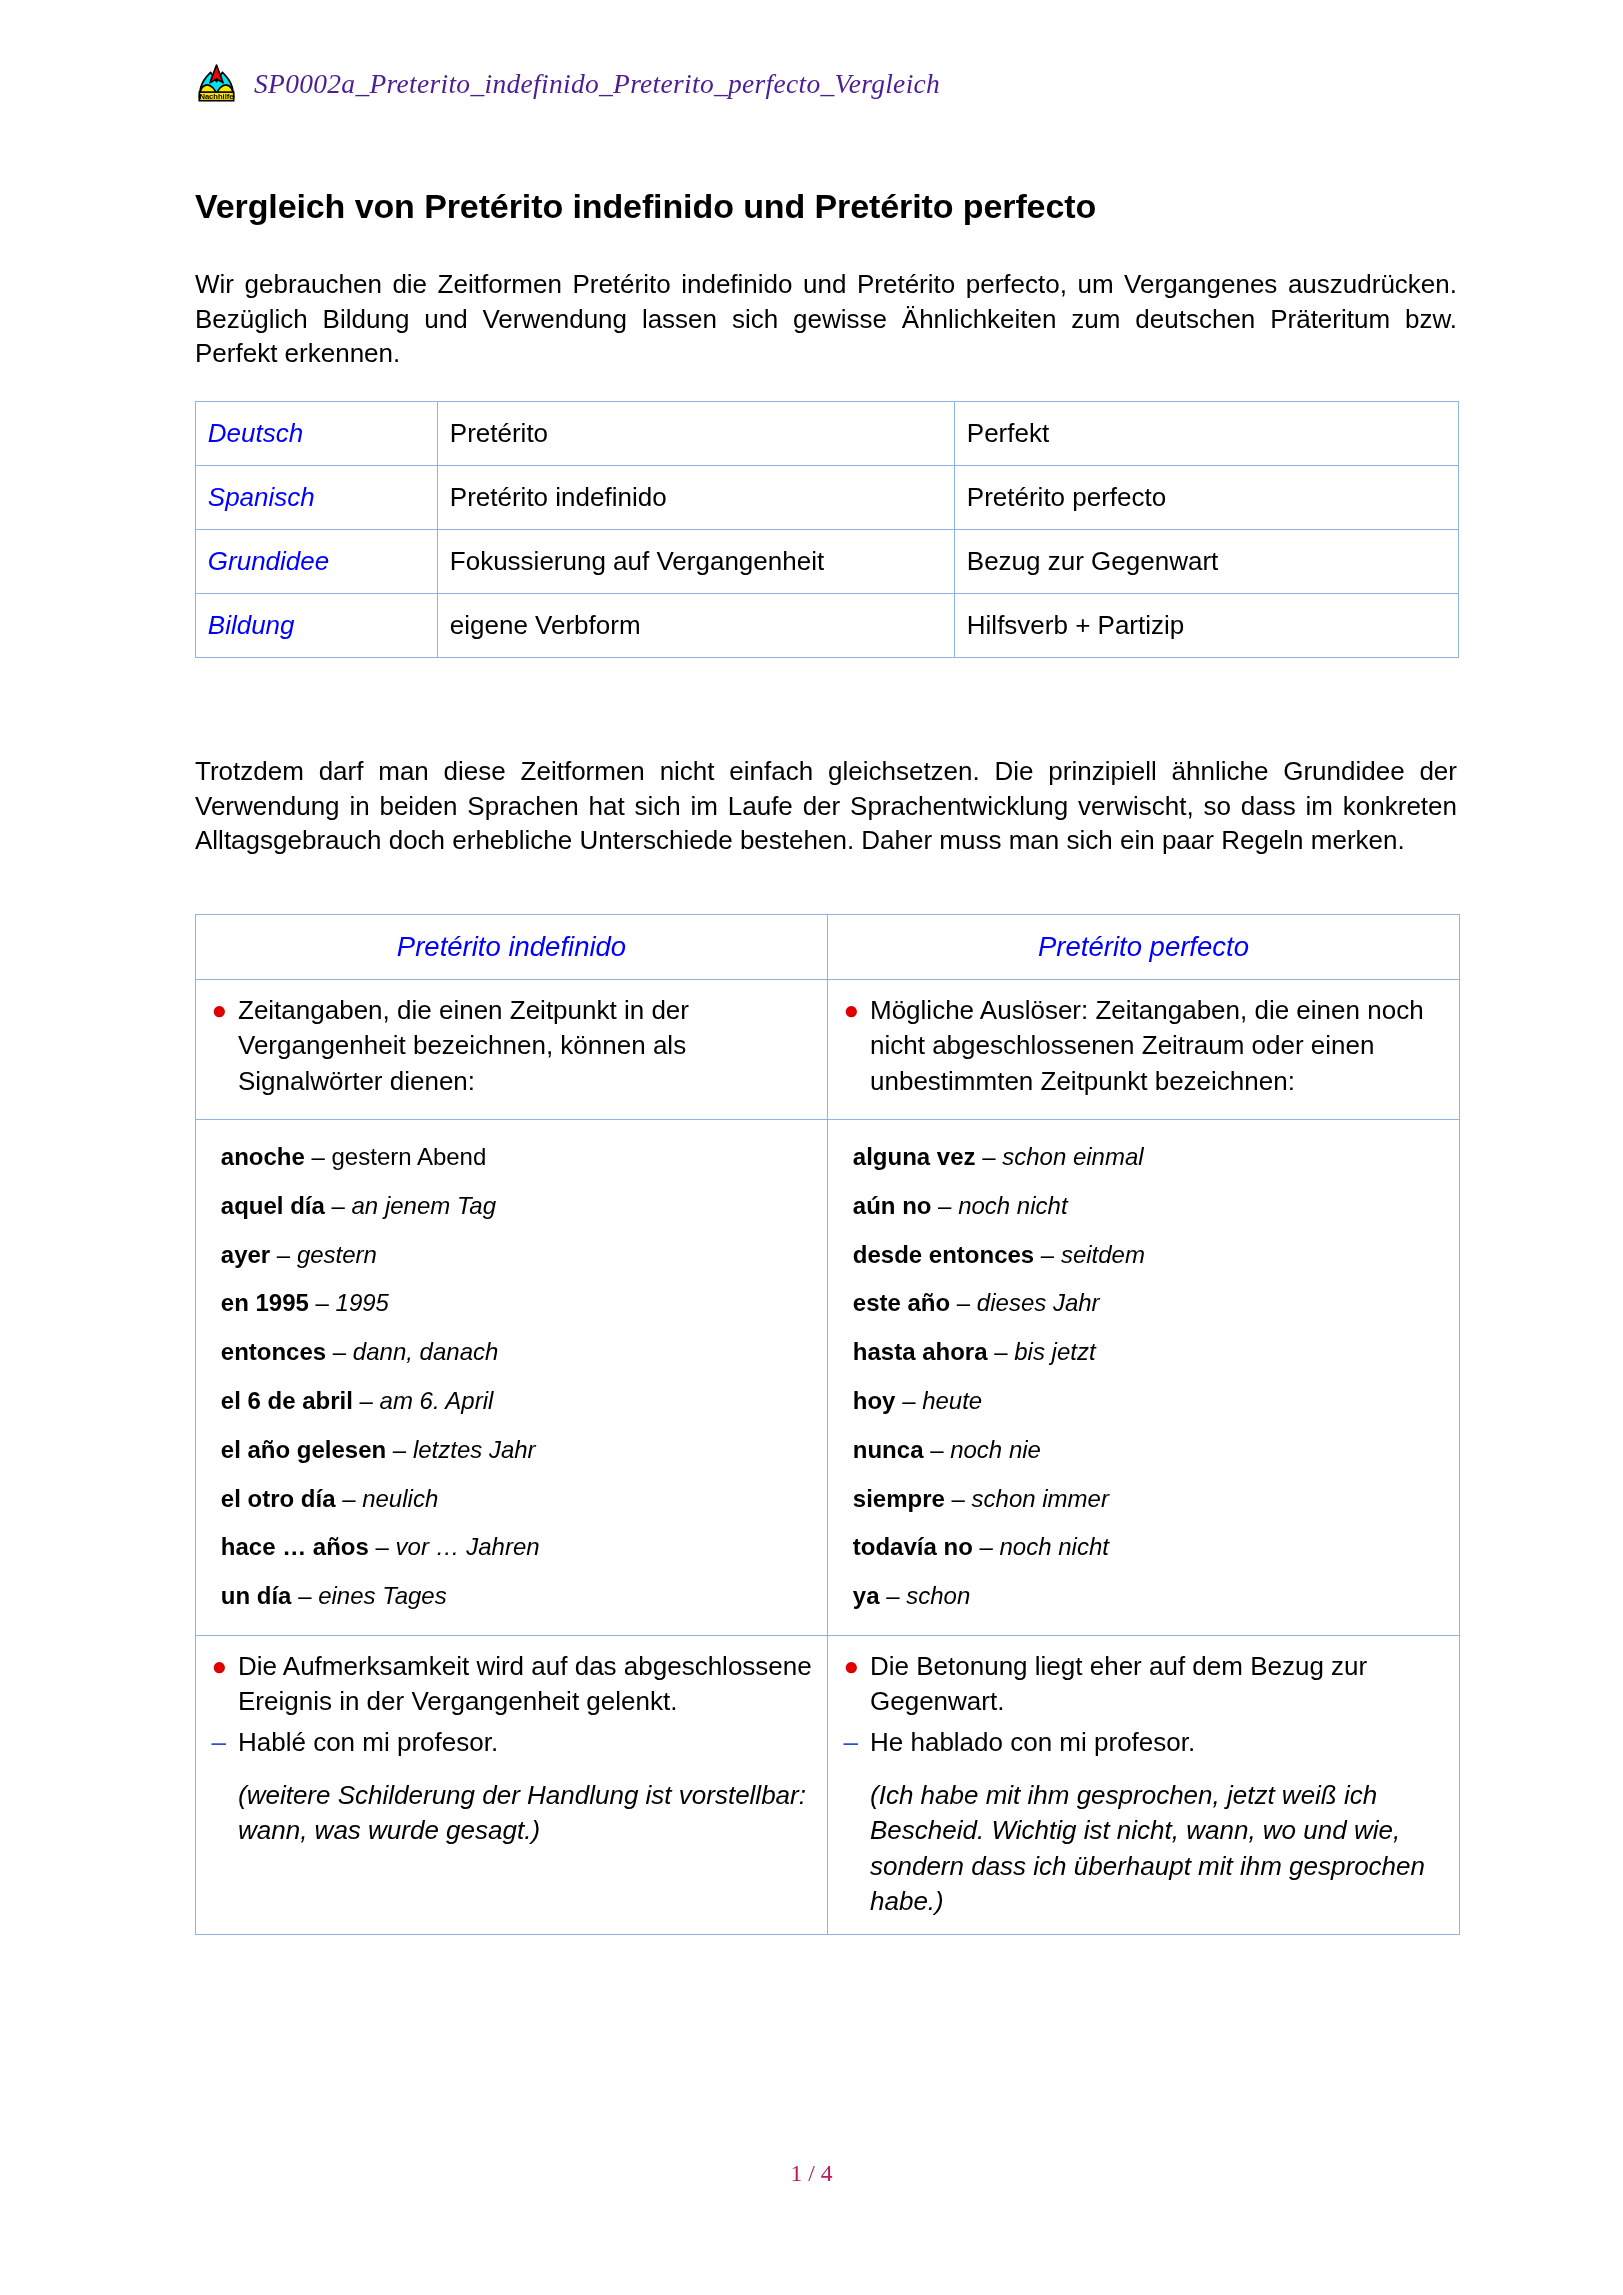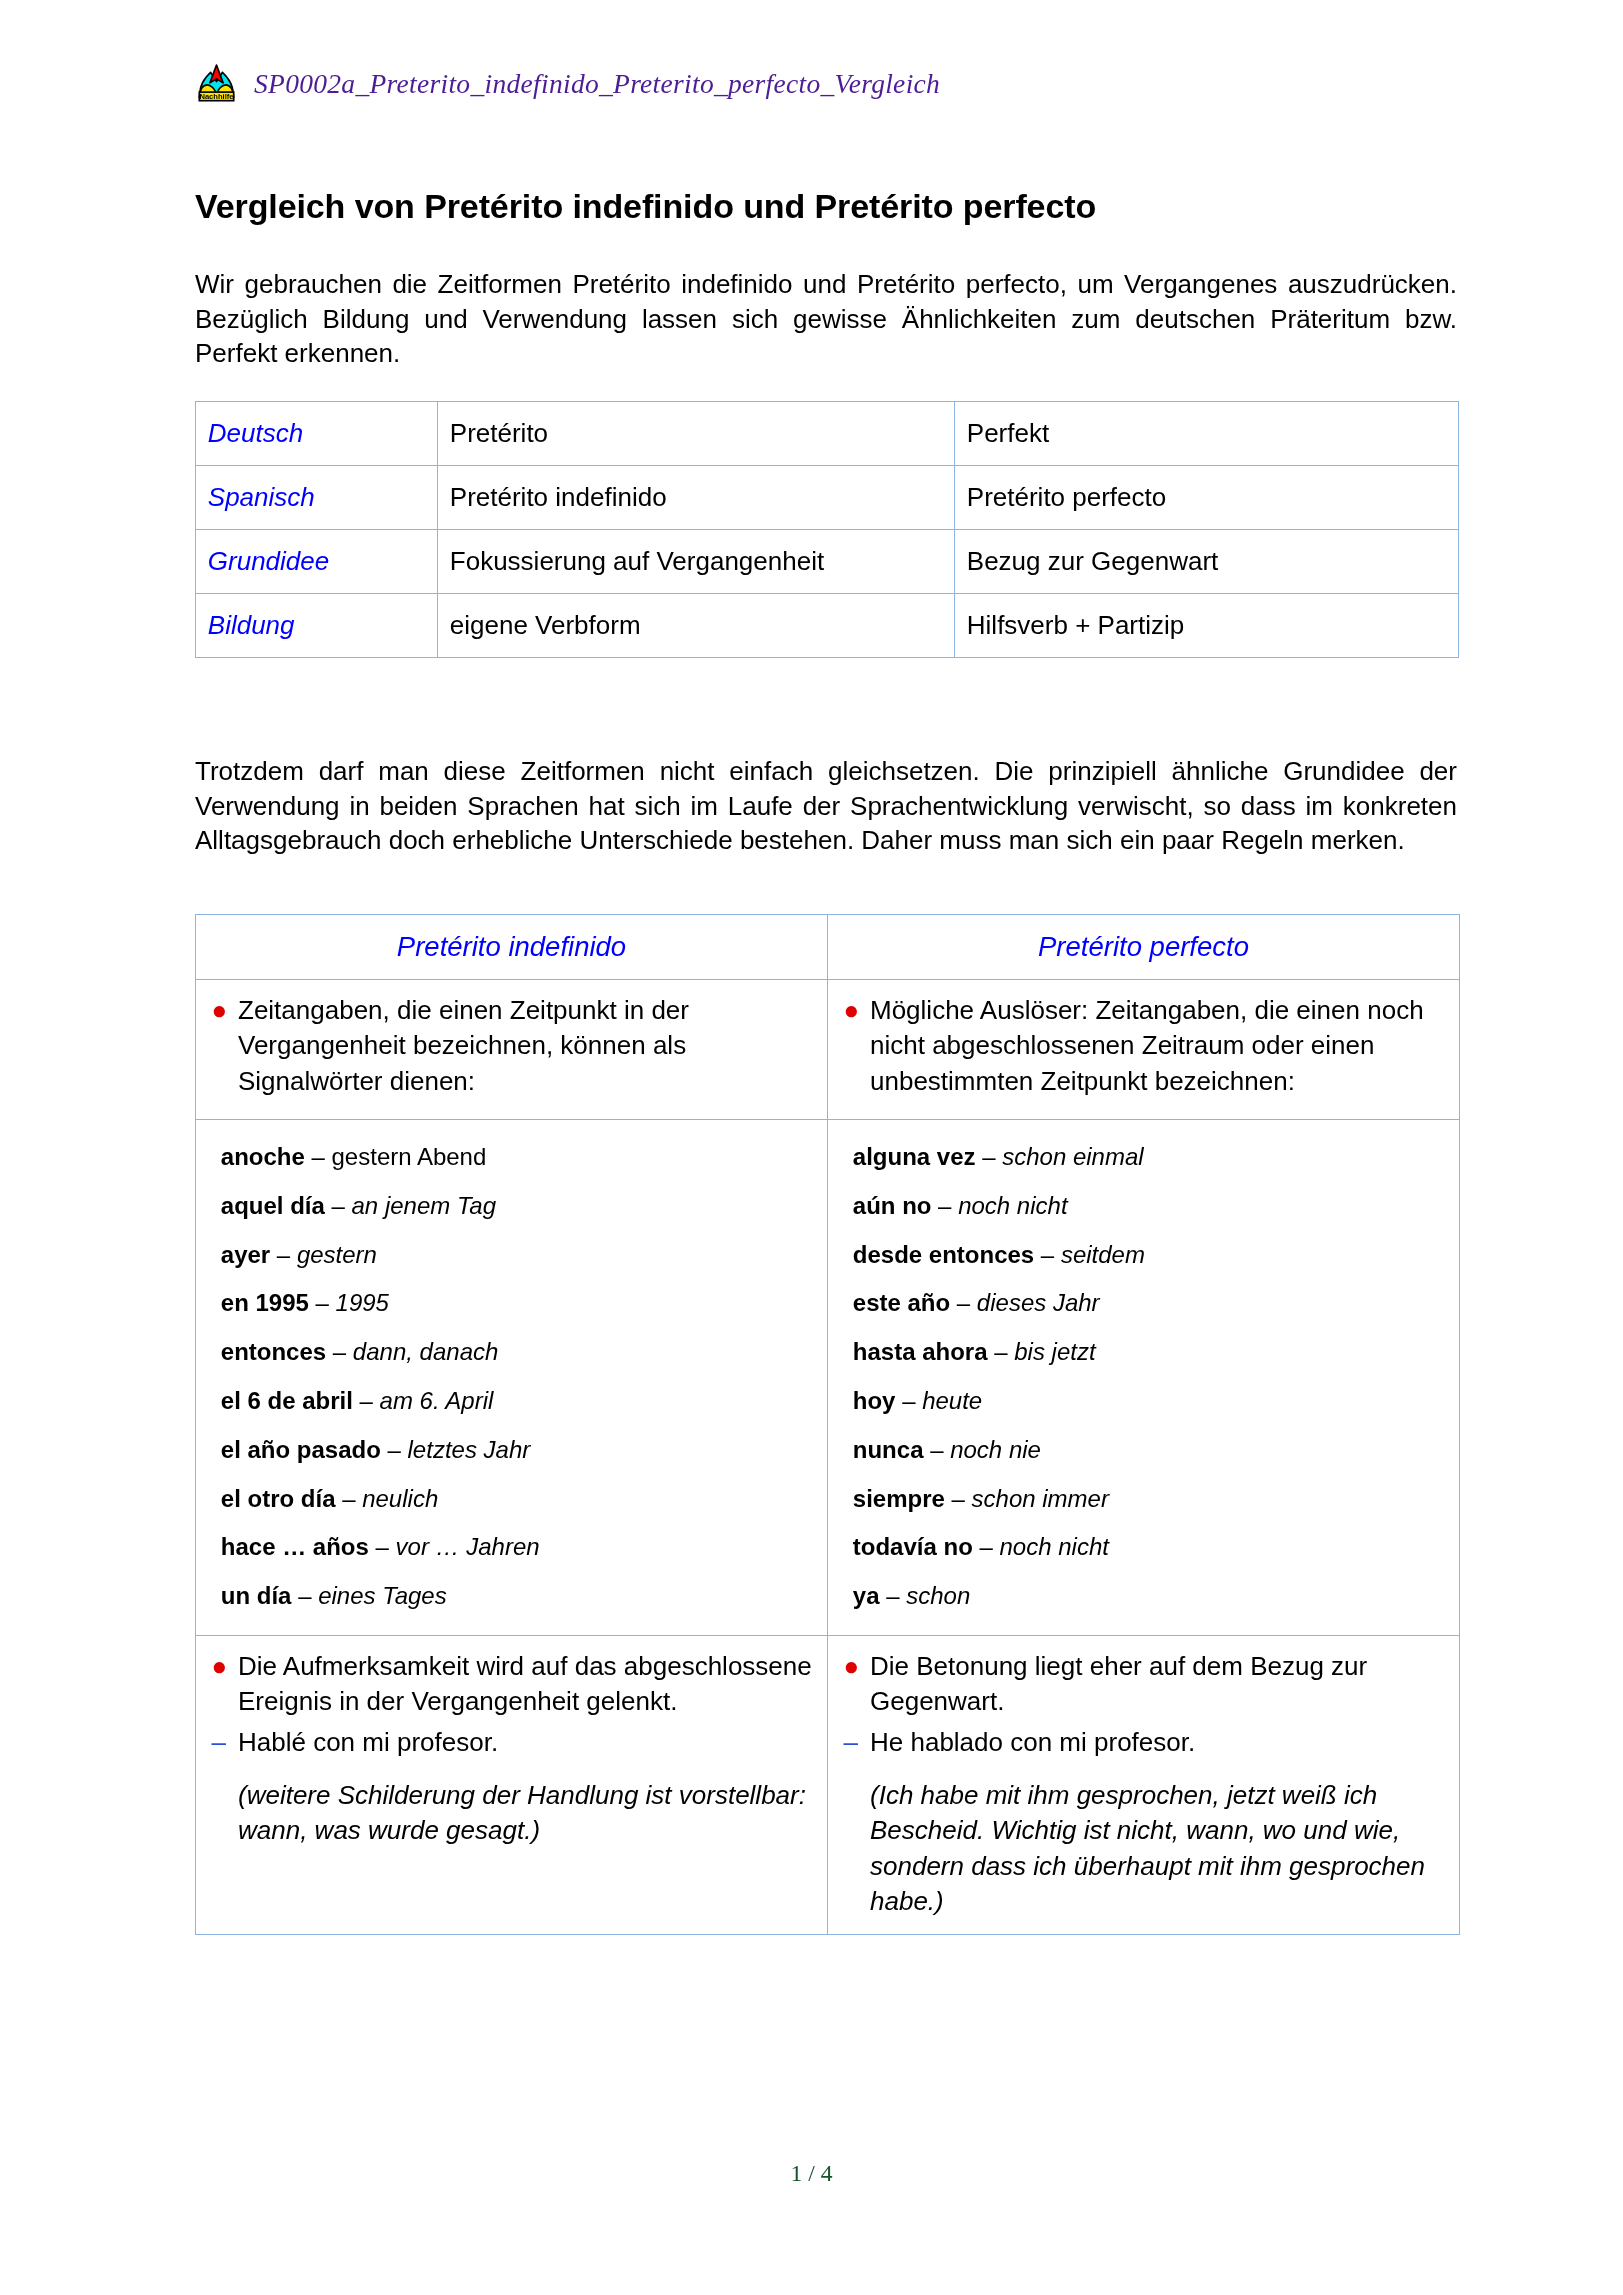--- a/index.html
+++ b/index.html
@@ -155,21 +155,21 @@
 
   
   .footer {
     position: absolute;
     left: 0;
     top: 2160px;
     width: 1623px;
     text-align: center;
     font-family: "Liberation Serif", serif;
     font-size: 23.6px;
-    color: #14532d;
+    color: #be185d;
   }
 </style>
 </head>
 <body>
 
 <div class="page">
 
   <div class="header">
     <div class="logo">
       <svg width="41" height="41" viewBox="0 0 62 62" xmlns="http://www.w3.org/2000/svg">
@@ -254,21 +254,21 @@
 
       <tr>
         <td class="colL">
           <ul class="vocab" id="vocab-left">
               <li><span class="sp">anoche</span><span class="sep"> – </span><span class="de plain">gestern Abend</span></li>
               <li><span class="sp">aquel día</span><span class="sep"> – </span><span class="de">an jenem Tag</span></li>
               <li><span class="sp">ayer</span><span class="sep"> – </span><span class="de">gestern</span></li>
               <li><span class="sp">en 1995</span><span class="sep"> – </span><span class="de">1995</span></li>
               <li><span class="sp">entonces</span><span class="sep"> – </span><span class="de">dann, danach</span></li>
               <li><span class="sp">el 6 de abril</span><span class="sep"> – </span><span class="de">am 6. April</span></li>
-              <li><span class="sp">el año pasado</span><span class="sep"> – </span><span class="de">letztes Jahr</span></li>
+              <li><span class="sp">el año gelesen</span><span class="sep"> – </span><span class="de">letztes Jahr</span></li>
               <li><span class="sp">el otro día</span><span class="sep"> – </span><span class="de">neulich</span></li>
               <li><span class="sp">hace … años</span><span class="sep"> – </span><span class="de">vor … Jahren</span></li>
               <li><span class="sp">un día</span><span class="sep"> – </span><span class="de">eines Tages</span></li>
             </ul>
         </td>
         <td class="colR">
           <ul class="vocab" id="vocab-right">
               <li><span class="sp">alguna vez</span><span class="sep"> – </span><span class="de">schon einmal</span></li>
               <li><span class="sp">aún no</span><span class="sep"> – </span><span class="de">noch nicht</span></li>
               <li><span class="sp">desde entonces</span><span class="sep"> – </span><span class="de">seitdem</span></li>

